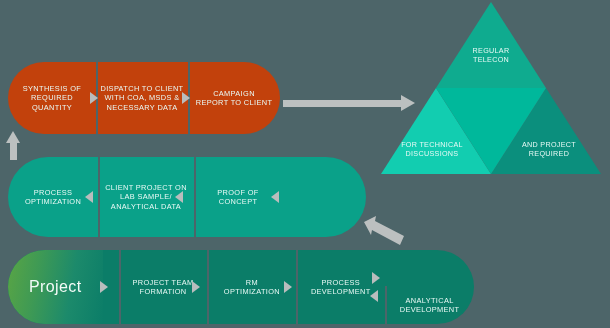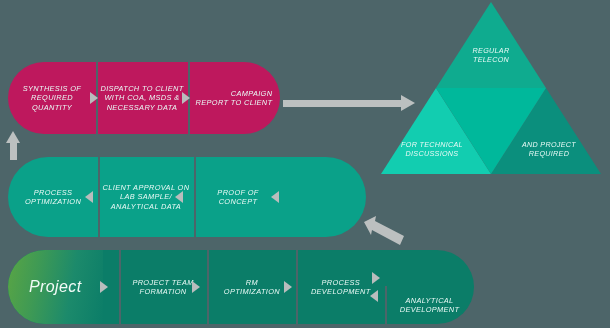--- a/index.html
+++ b/index.html
@@ -8,33 +8,32 @@
     padding: 0;
     background: #4d6569;
   }
   #stage {
     position: relative;
     width: 610px;
     height: 328px;
     background: #4d6569;
     overflow: hidden;
     font-family: "Liberation Sans", sans-serif;
-    font-style: italic;
   }
 
   
   .row {
     position: absolute;
     display: flex;
     box-sizing: border-box;
     overflow: hidden;
   }
   .row-1 {
     left: 8px;  top: 62px;  width: 272px; height: 72px;
-    background: #be185d;
+    background: #c2410c;
     border-radius: 36px;
   }
   .row-2 {
     left: 8px;  top: 157px; width: 358px; height: 80px;
     background: #0aa189;
     border-radius: 40px;
   }
   .row-3 {
     left: 8px;  top: 250px; width: 466px; height: 74px;
     background: #0b7d68;
@@ -61,21 +60,21 @@
     position: absolute;
     left: 0; top: 0; bottom: 0;
     width: 2px;
     background: #4d6569;
   }
 
   
   .row-1 .cell { font-size: 7.4px; }
   .r1c1 { width: 88px; }
   .r1c2 { width: 92px; border-radius: 18px; }
-  .r1c3 { width: 92px; text-align: right; }
+  .r1c3 { width: 92px; }
 
   
   .row-2 .cell { font-size: 7.4px; }
   .r2c1 { width: 84px; }
   .r2c2 { width: 90px; }
   .r2c3 { width: 96px; }
   .r2c4 { width: 88px; }
 
   
   .row-3 .cell { font-size: 7.4px; }
@@ -229,21 +228,21 @@
 
   <div class="up-stem"></div>
   <div class="up-head"></div>
 
   <div class="row row-2">
     <div class="cell r2c2">
       <span class="cell-label" style="white-space: pre-line;">PROCESS
 OPTIMIZATION</span>
     </div>
     <div class="cell r2c3">
-      <span class="cell-label" style="white-space: pre-line;">CLIENT APPROVAL ON
+      <span class="cell-label" style="white-space: pre-line;">CLIENT PROJECT ON
 LAB SAMPLE/
 ANALYTICAL DATA</span>
     </div>
     <div class="cell r2c4">
       <span class="cell-label" style="white-space: pre-line;">PROOF OF
 CONCEPT</span>
     </div>
   </div>
 
   <div class="chev arrow arrow-left" style="left:85px;  top:191px;"></div>

